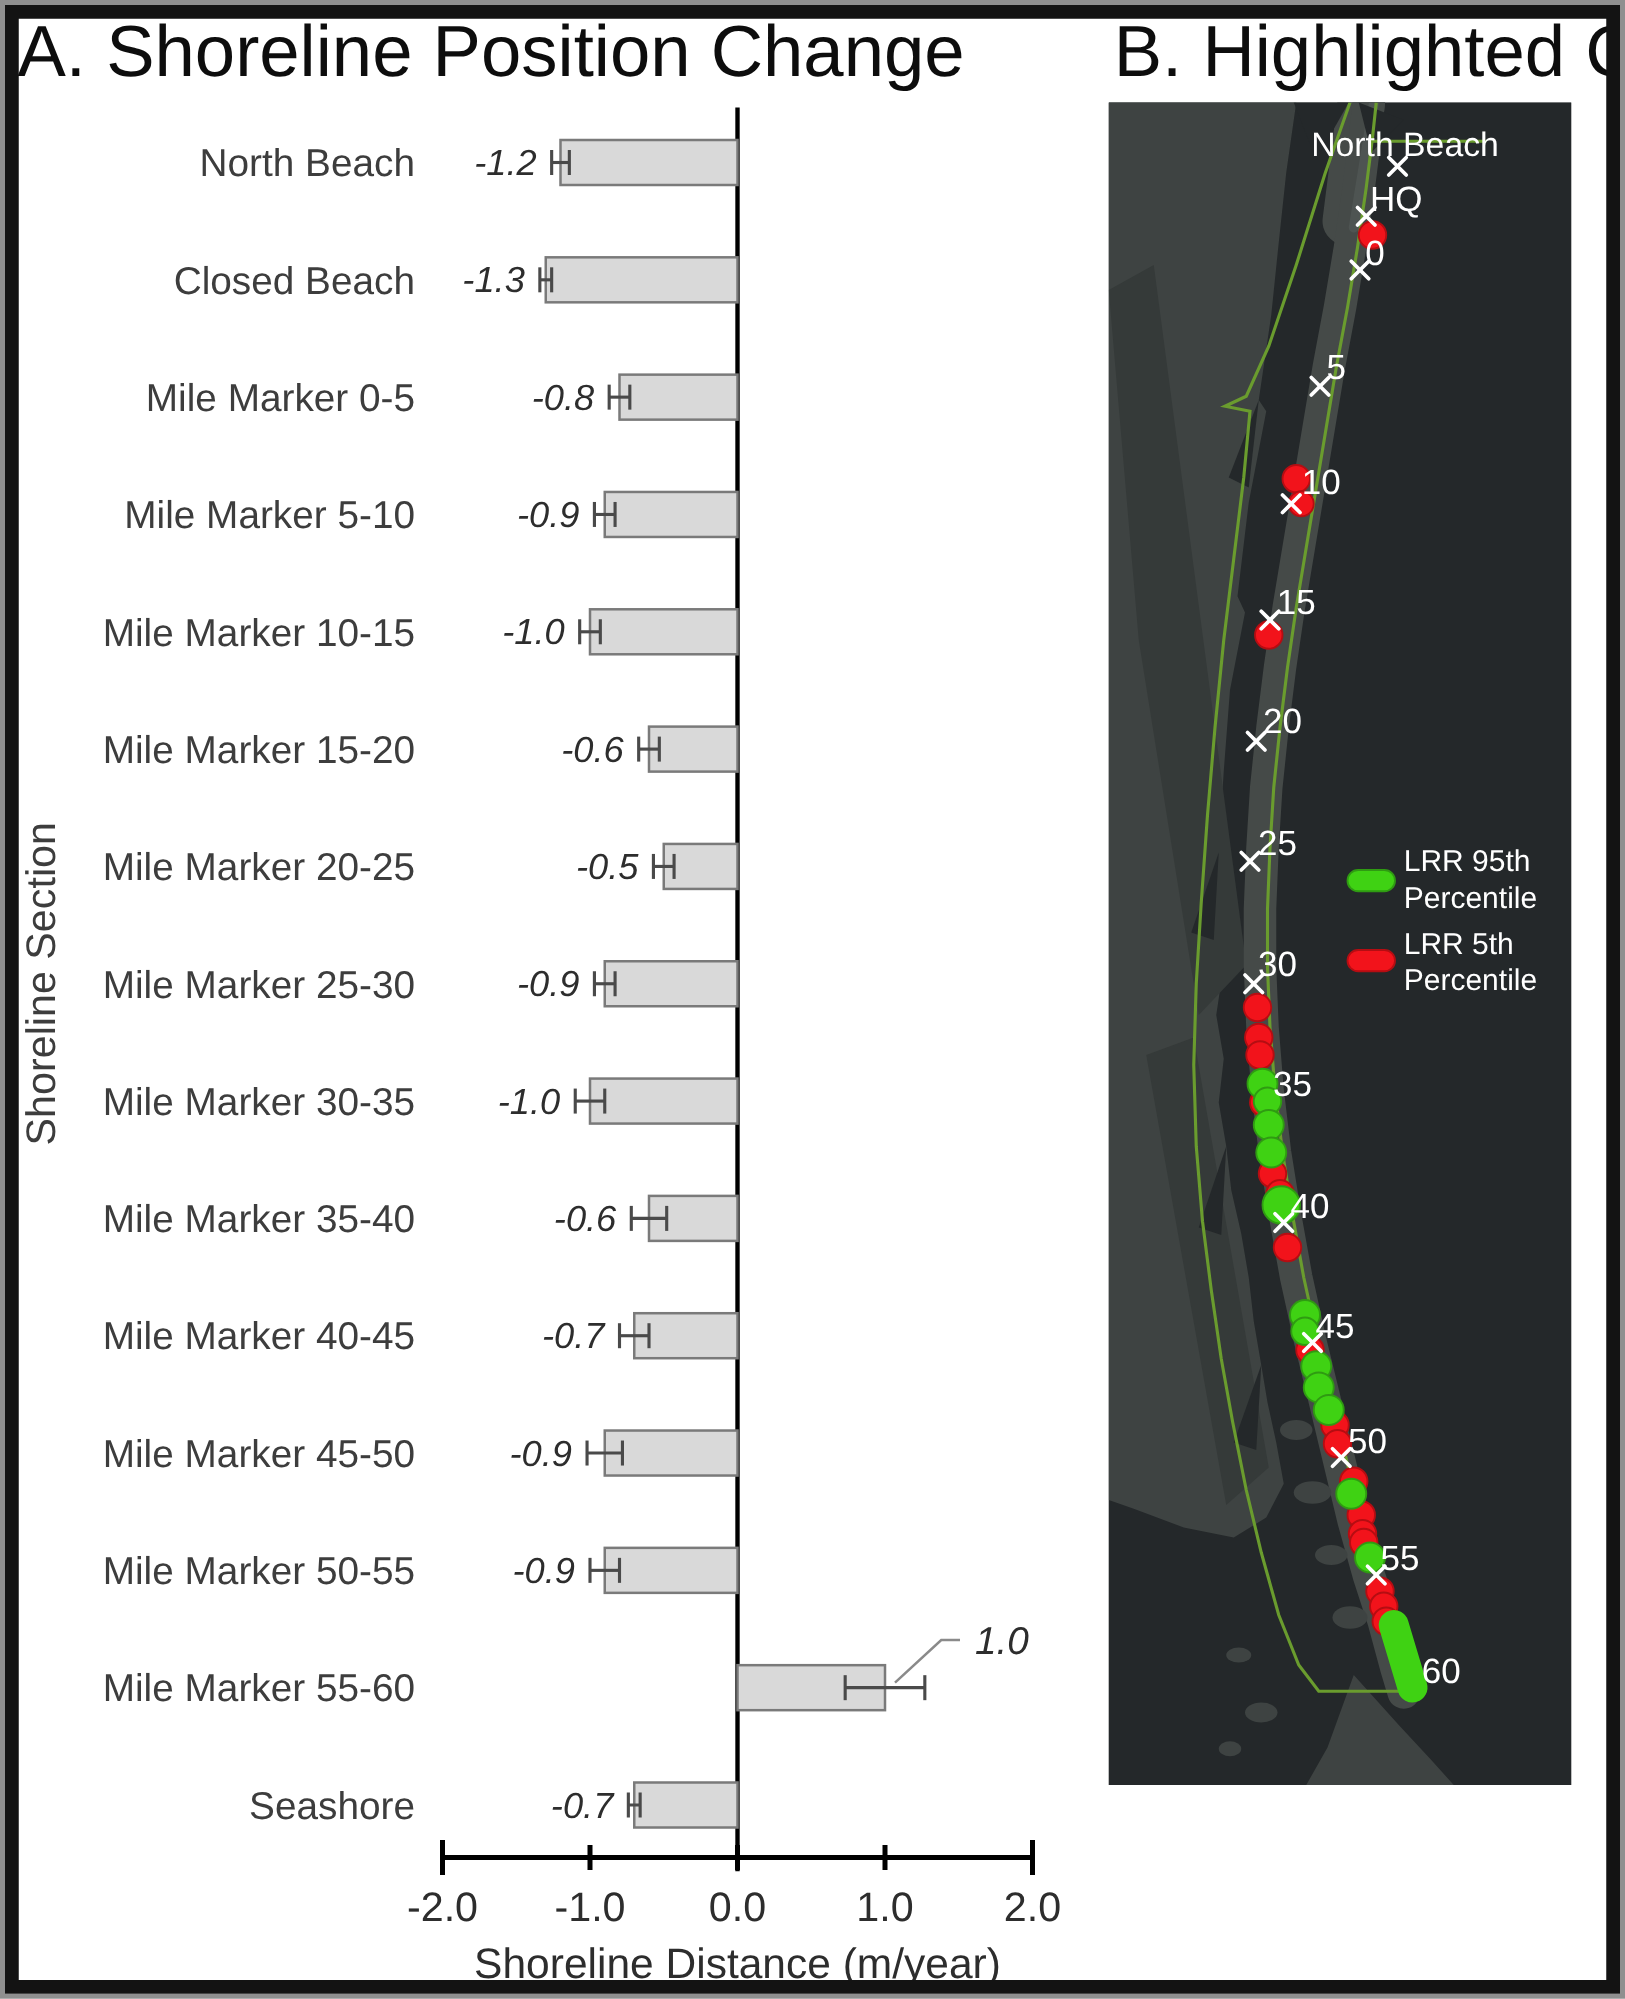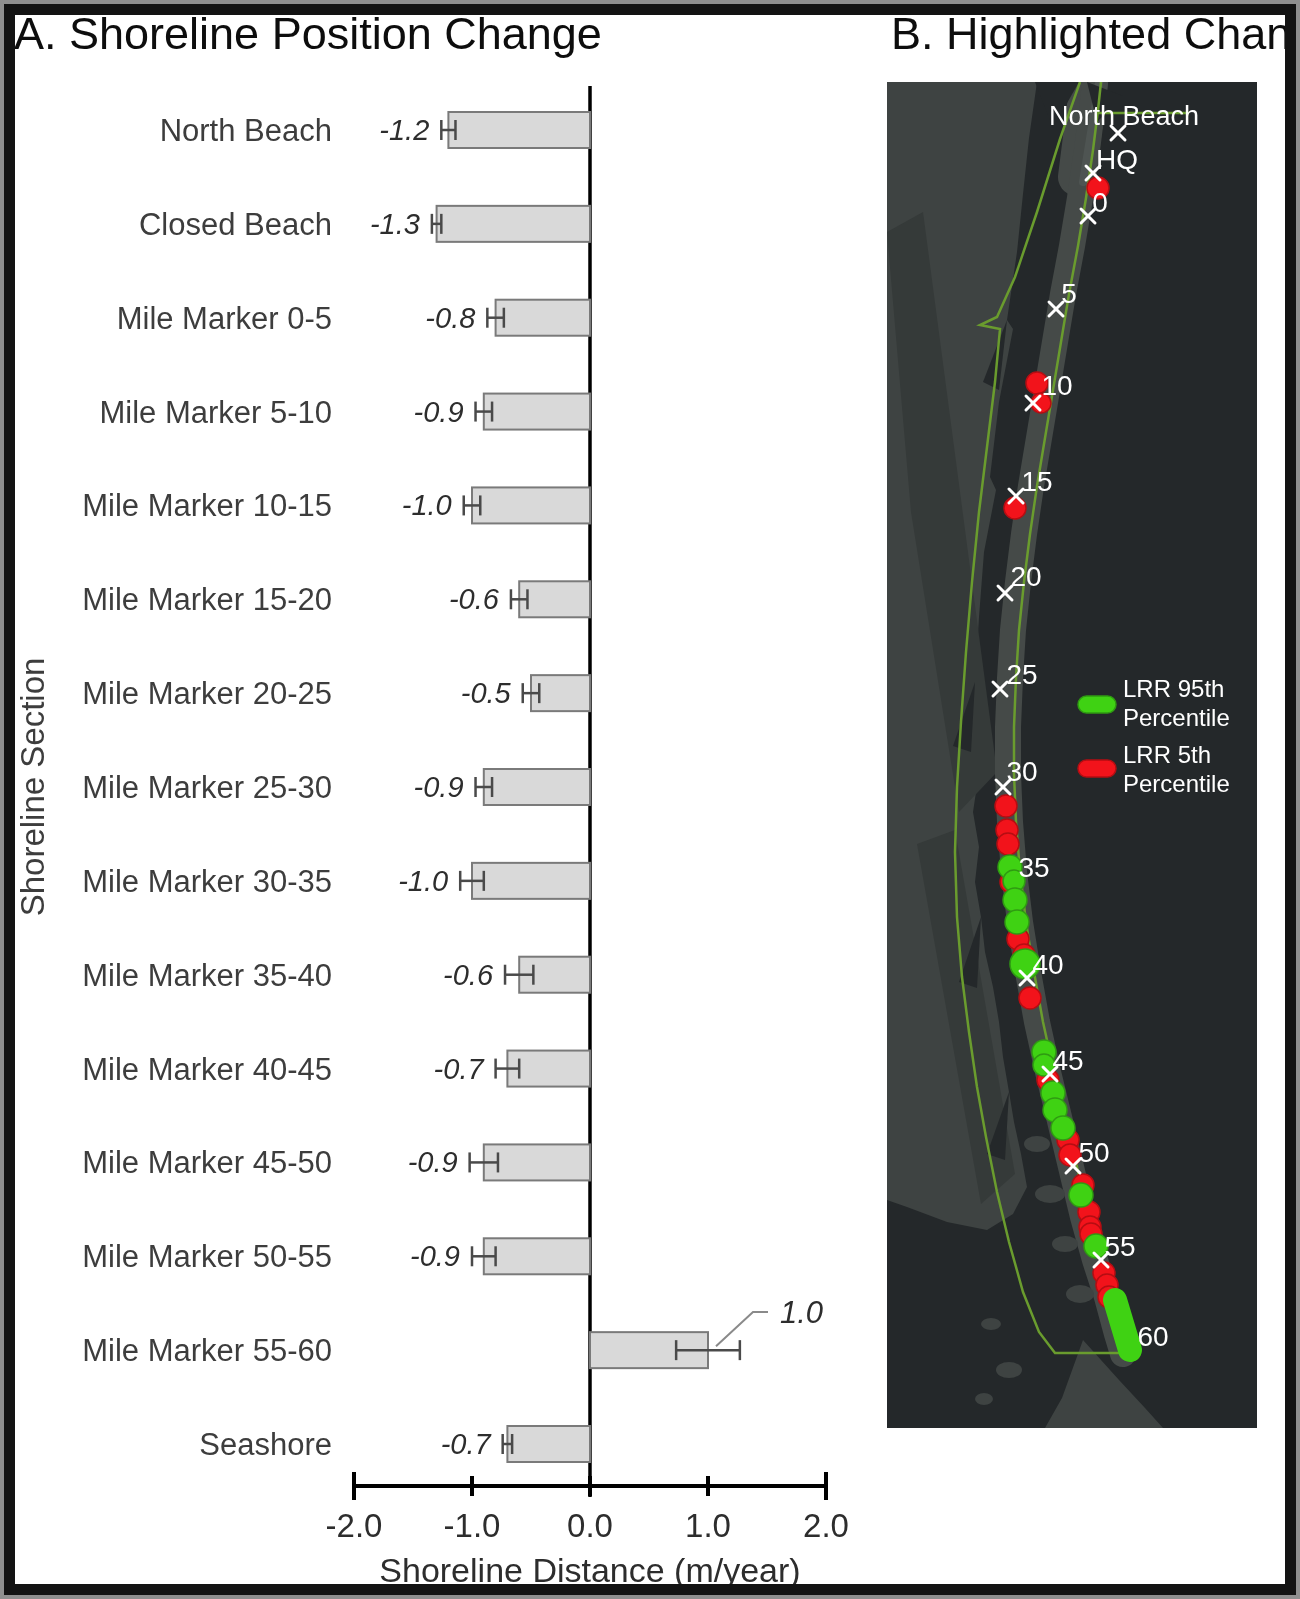--- a/index.html
+++ b/index.html
@@ -4,21 +4,21 @@
 <style>
   html,body{margin:0;padding:0;background:#6f6f6f;}
   #figure{
     position:relative;width:1300px;height:1599px;background:#ffffff;
     overflow:hidden;font-family:"Liberation Sans", sans-serif;
     box-sizing:border-box;
   }
   #frame-outer{position:absolute;inset:0;border:4px solid #8f8f8f;pointer-events:none;z-index:50;}
   #frame-inner{position:absolute;inset:4px;border:11px solid #131313;pointer-events:none;z-index:51;}
   .panel-title{
-    position:absolute;font-size:45px;color:#0d0d0d;letter-spacing:0px;
+    position:absolute;font-size:58px;color:#0d0d0d;letter-spacing:0px;
     white-space:nowrap;z-index:5;font-family:"Liberation Sans", sans-serif;
   }
   #title-a{left:14px;top:8px;}
   #title-b{left:891px;top:8px;}
   #panelA-svg{position:absolute;left:0;top:0;z-index:2;}
   #panelB-svg{position:absolute;left:887px;top:82px;z-index:2;background:#24282a;}
   text{font-family:"Liberation Sans", sans-serif;}
 </style>
 </head>
 <body>

